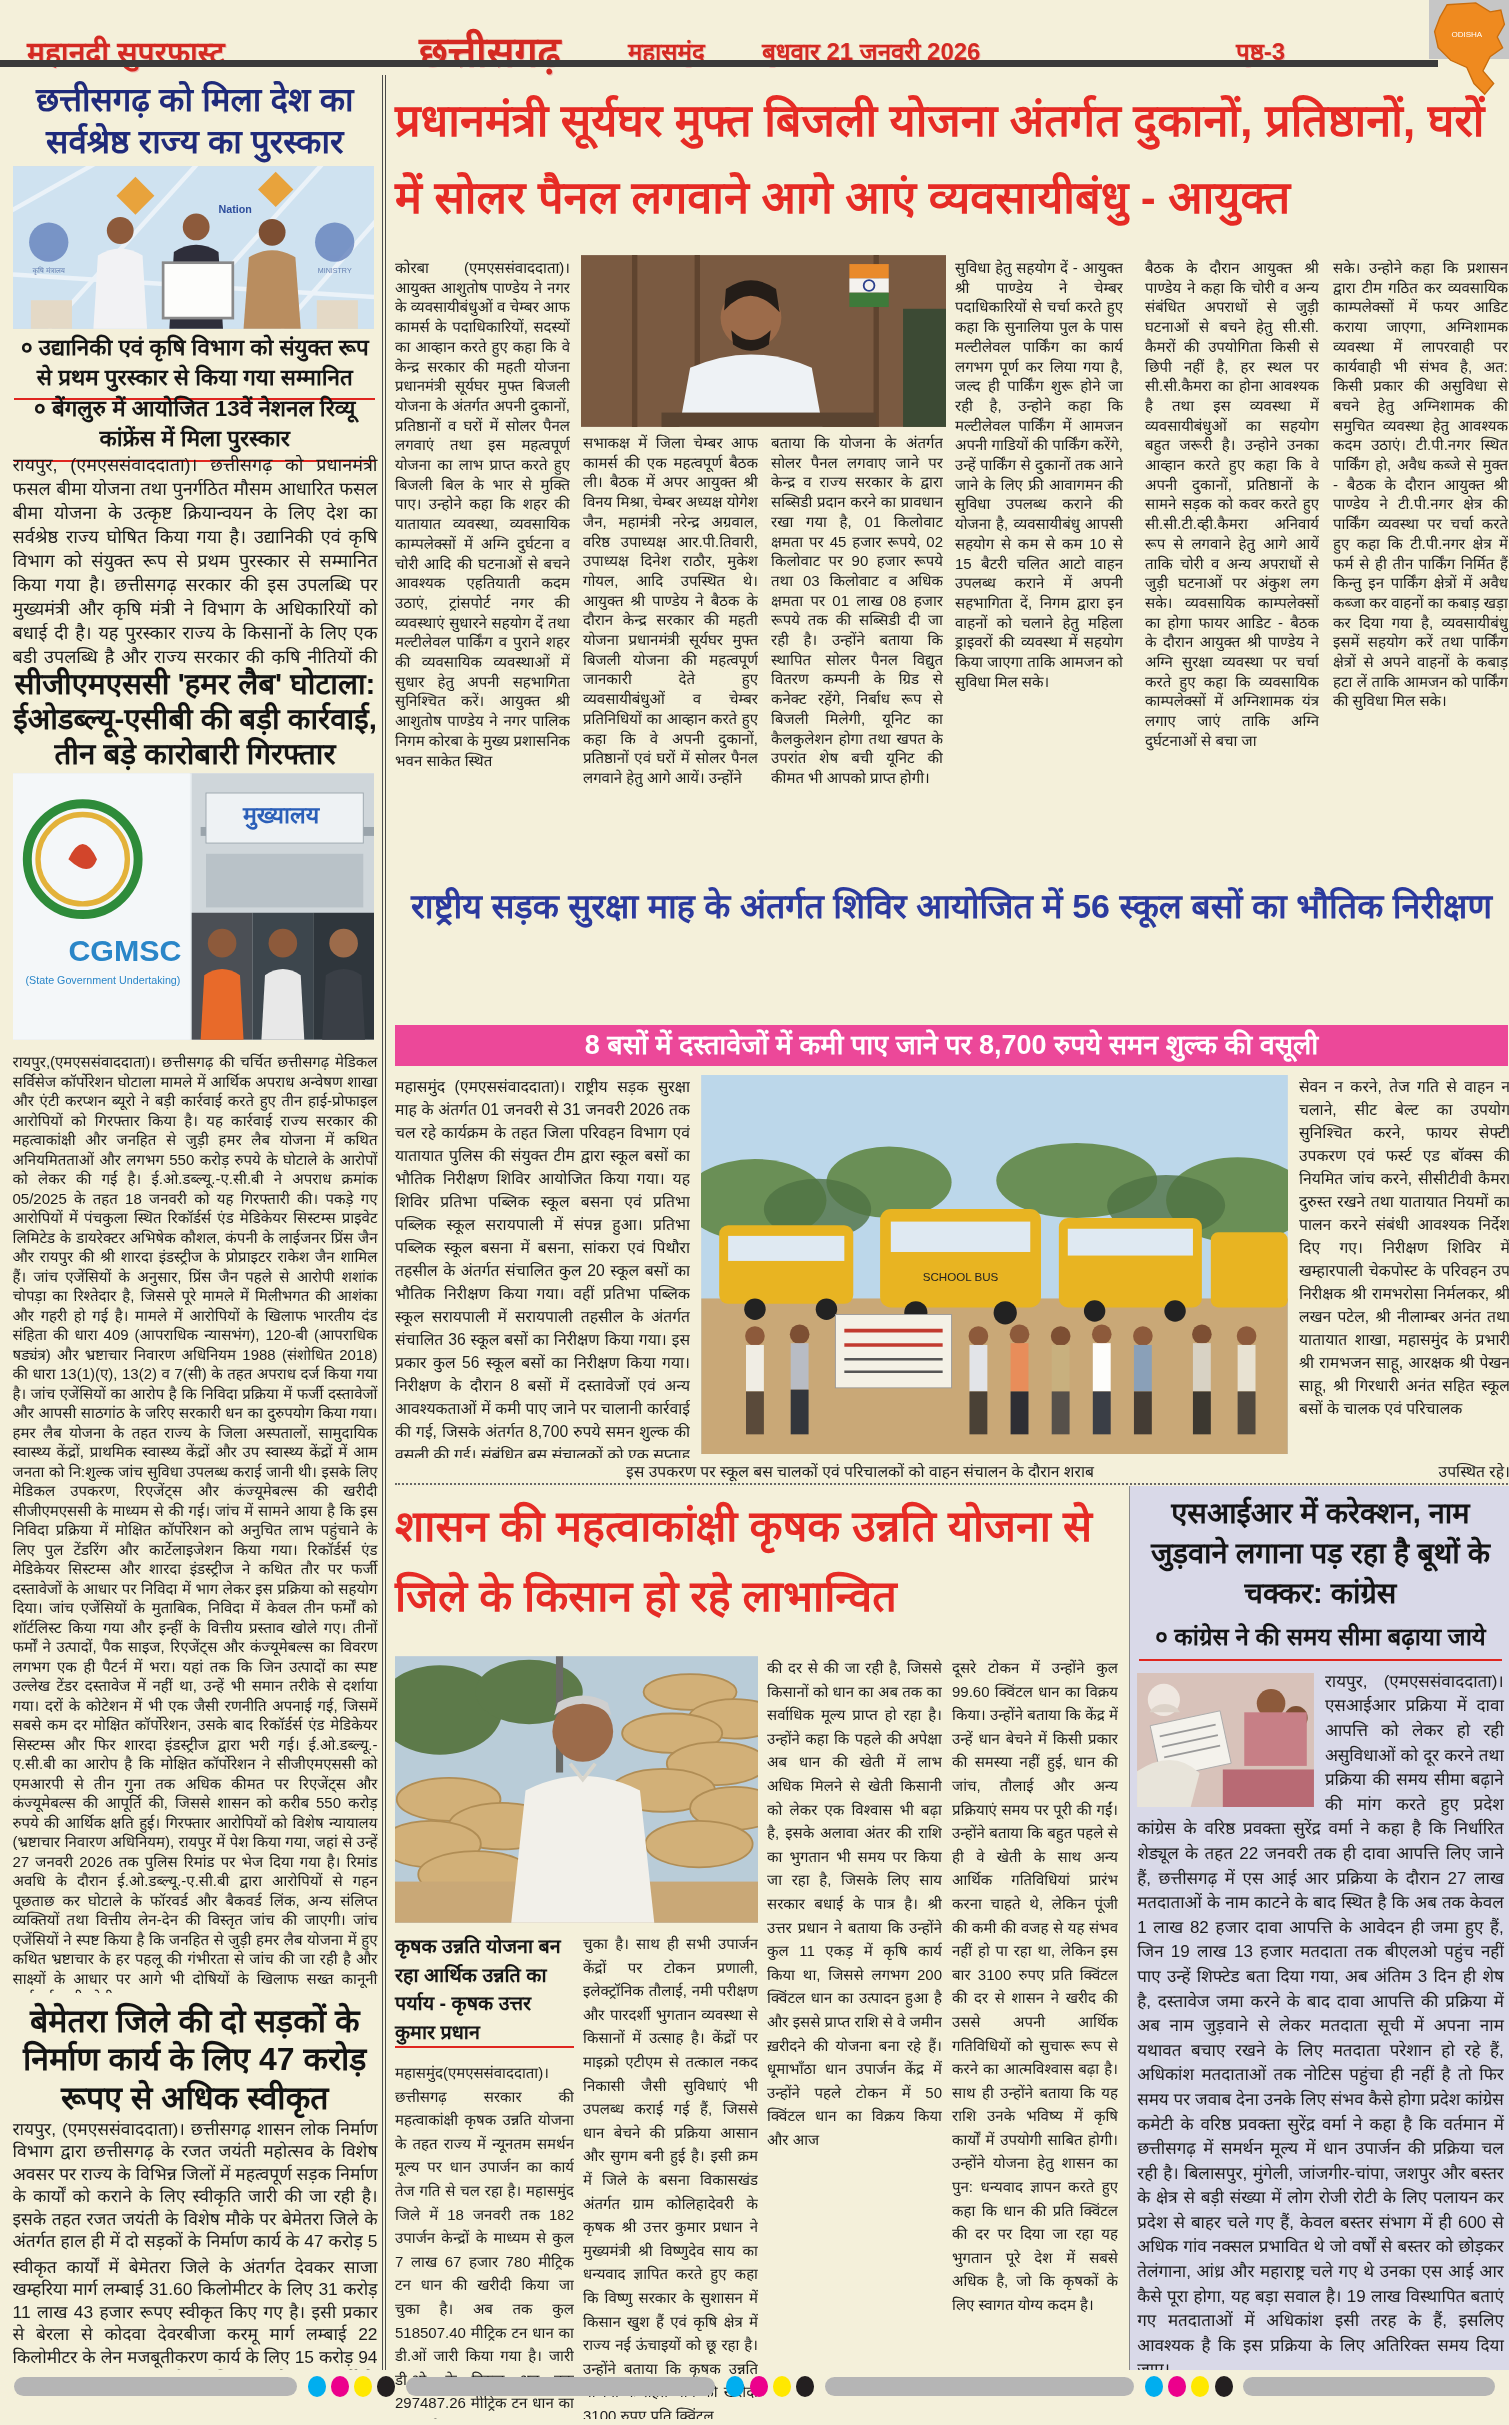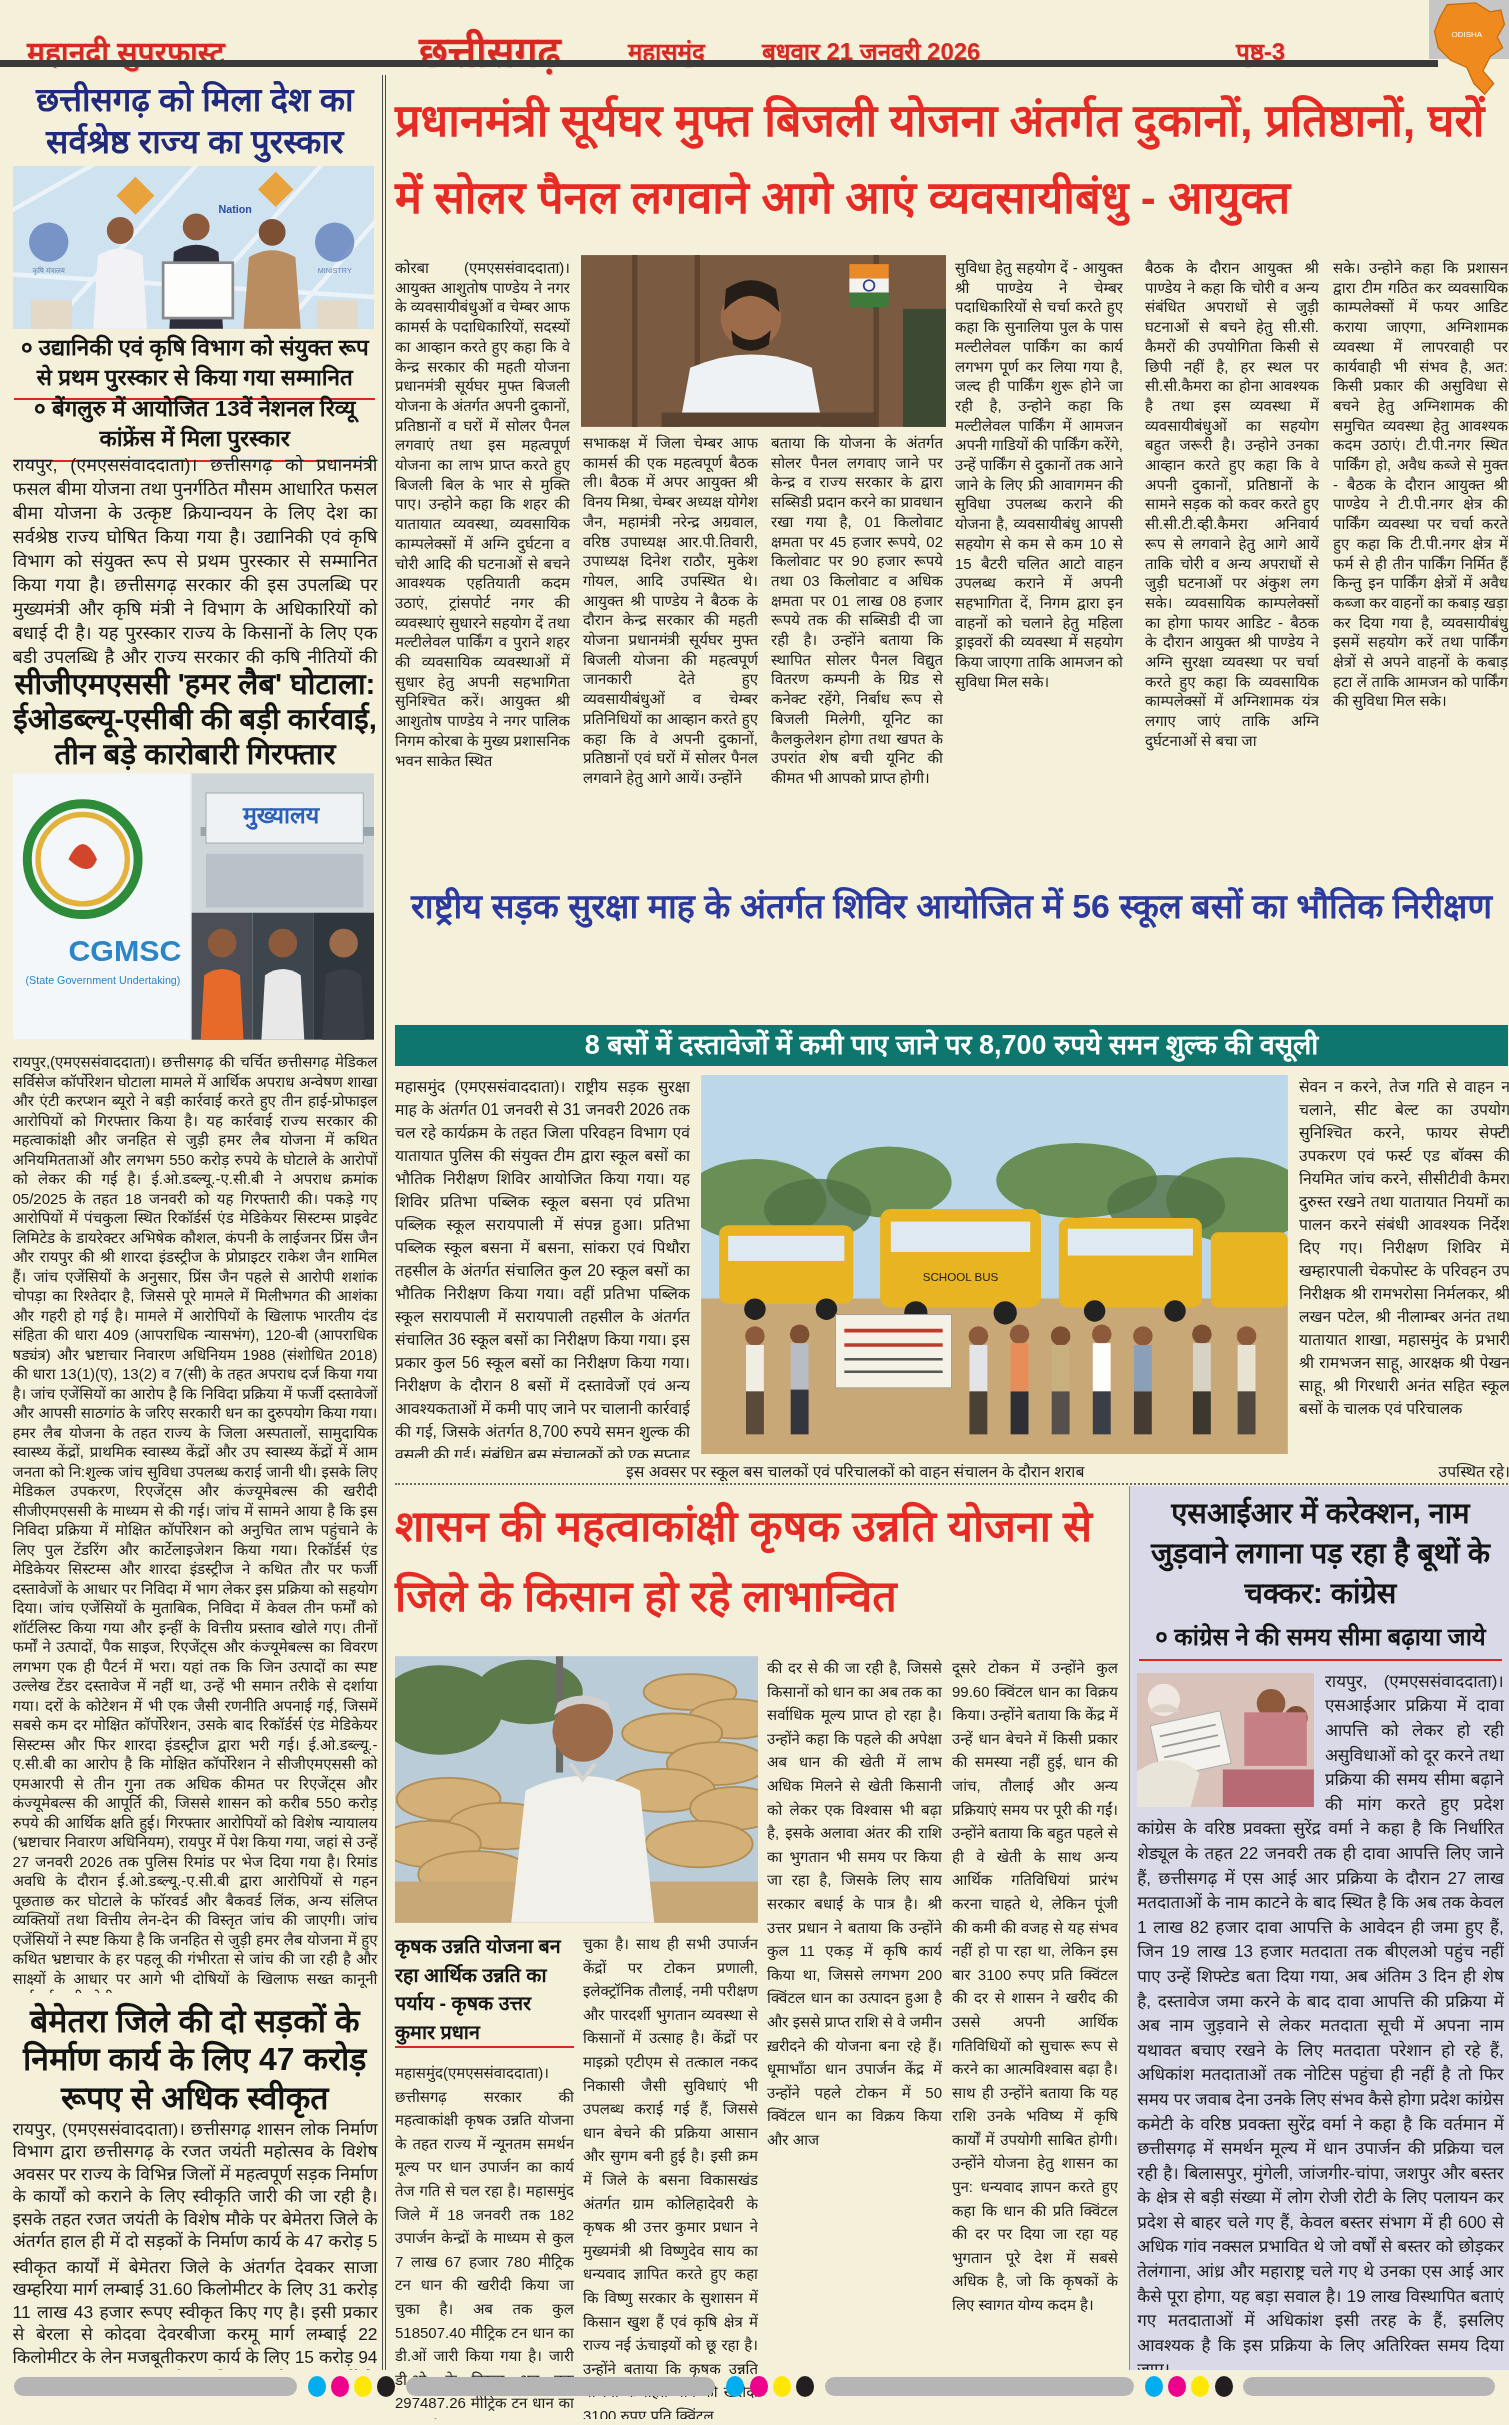--- a/index.html
+++ b/index.html
@@ -26,21 +26,21 @@
   .hl-black{color:#141414;font-weight:bold;text-align:center;}
   .hl-red{color:#e62b25;font-weight:bold;text-align:left;}
   .bullet{font-weight:bold;color:#161616;text-align:center;font-size:22.4px;line-height:1.32;}
   .redline{border-bottom:2.7px solid #e0261f;}
   .bodytext{color:#1c1c1c;}
   .photo{background:#ddd;}
   .photo svg{display:block;}
   
   .scol{font-size:15px;line-height:19.7px;color:#1c1c1c;}
   
-  .rs-banner{background:#0f766e;color:#ffffff;font-weight:bold;text-align:center;font-size:27px;line-height:41px;}
+  .rs-banner{background:#ec4899;color:#ffffff;font-weight:bold;text-align:center;font-size:27px;line-height:41px;}
   
   #congress-box{background:#d9d9e8;border-left:0.9px solid #8a8a8a;}
   
   .fbar{position:absolute;top:2377px;height:19px;background:#b5b5b5;border-radius:9.8px;}
   .fdot{position:absolute;top:2376px;width:18px;height:20.6px;border-radius:50%;}
   .dotted-div{border-top:2.7px dotted #666;}
   .caption-row{display:flex;justify-content:space-between;font-size:15.7px;color:#1c1c1c;}
 </style>
 </head>
 <body>
@@ -266,21 +266,21 @@
             <rect x="-10" y="302" width="20" height="52" fill="#e8e2d2"></rect>
             <rect x="-10" y="354" width="20" height="48" fill="#50483e"></rect>
           </g>
       </g>
     </svg>
   </div>
 
   <div class="abs bodytext just clip" style="left:1299px;top:1075px;width:211px;height:379px;font-size:15.7px;line-height:23px;">सेवन न करने, तेज गति से वाहन न चलाने, सीट बेल्ट का उपयोग सुनिश्चित करने, फायर सेफ्टी उपकरण एवं फर्स्ट एड बॉक्स की नियमित जांच करने, सीसीटीवी कैमरा दुरुस्त रखने तथा यातायात नियमों का पालन करने संबंधी आवश्यक निर्देश दिए गए। निरीक्षण शिविर में खम्हारपाली चेकपोस्ट के परिवहन उप निरीक्षक श्री रामभरोसा निर्मलकर, श्री लखन पटेल, श्री नीलाम्बर अनंत तथा यातायात शाखा, महासमुंद के प्रभारी श्री रामभजन साहू, आरक्षक श्री पेखन साहू, श्री गिरधारी अनंत सहित स्कूल बसों के चालक एवं परिचालक</div>
 
   <div class="abs caption-row" style="left:626px;top:1460px;width:884px;">
-    <span>इस अवसर पर स्कूल बस चालकों एवं  परिचालकों को वाहन संचालन के दौरान शराब</span>
+    <span>इस उपकरण पर स्कूल बस चालकों एवं  परिचालकों को वाहन संचालन के दौरान शराब</span>
     <span>उपस्थित रहे।</span>
   </div>
 
   <div class="abs dotted-div" style="left:395px;top:1483px;width:1113px;height:0;"></div>
 
   <div class="abs hl-red" style="left:395px;top:1492px;width:721px;font-size:43px;line-height:1.62;">शासन की महत्वाकांक्षी कृषक उन्नति योजना से जिले के किसान हो रहे लाभान्वित</div>
 
   <div class="abs photo" style="left:395px;top:1656px;width:363px;height:267px;">
     <svg width="363" height="267" viewBox="0 0 406 298">
       <rect width="406" height="298" fill="#b9ccd8"></rect>

